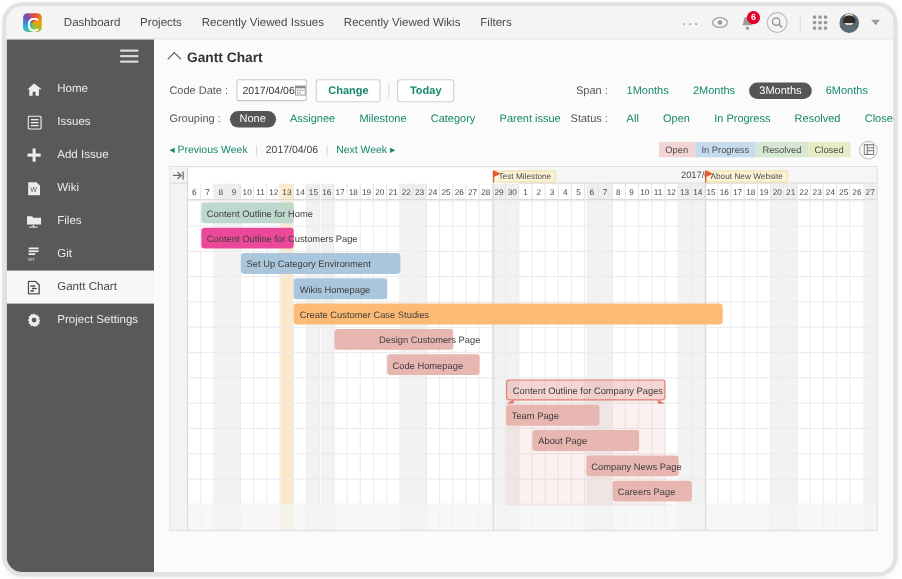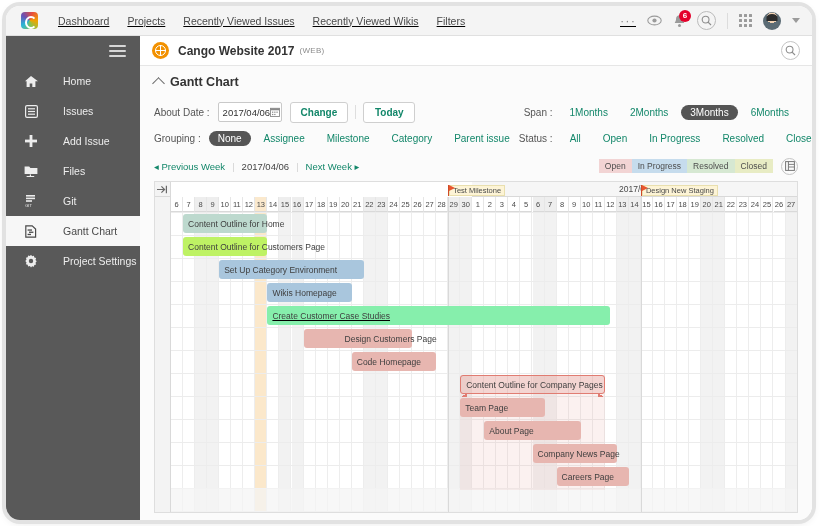--- a/index.html
+++ b/index.html
@@ -20,21 +20,21 @@
     box-shadow: 0 0 0 4px #e2e2e2, 0 2px 10px rgba(0,0,0,.12);
     overflow: hidden;
   }
 
   
   #global-nav {
     position: absolute; left: 0; top: 0;
     width: 806px; height: 30px;
     background: #f4f4f4;
     border-bottom: 1px solid #e0e0e0;
-    display: flex; align-items: center; text-decoration: underline;
+    display: flex; align-items: center;
   }
   .gnav-logo {
     width: 34px; display: flex; justify-content: center; align-items: center;
     margin-left: 6px;
   }
   .logo-hex {
     width: 17px; height: 17px; border-radius: 4px;
     background: conic-gradient(from 20deg, #e94e3c, #f0a500, #8bc34a, #29b6d8, #6a4fb5, #e94e3c);
     position: relative;
   }
@@ -79,21 +79,21 @@
     width: 134px; height: 484px;
     background: #595959;
   }
   #sidebar-toggle {
     height: 30px; display: flex; align-items: center; justify-content: flex-end;
     padding-right: 14px; cursor: pointer;
   }
   .hamburger { width: 17px; display: flex; flex-direction: column; gap: 3px; }
   .hamburger i { display: block; height: 2px; background: #d7d7d7; border-radius: 1px; }
   .side-item {
-    height: 30px; display: flex; align-items: center; gap: 25px;
+    height: 30px; display: flex; align-items: center; gap: 14px;
     padding-left: 18px; color: #ededed; font-size: 10.5px; cursor: pointer;
   }
   .side-item.active { background: #f7f7f7; color: #4a4a4a; }
   .side-icon { width: 14px; height: 14px; display: flex; align-items: center; justify-content: center; flex: none; }
 
   
   #content {
     position: absolute; left: 134px; top: 30px;
     width: 672px; height: 484px;
     background: #fbfbfb;
@@ -331,20 +331,29 @@
     <div class="side-item">
       <span class="side-icon">
         <svg width="14" height="14" viewBox="0 0 14 14">
             <rect x="5.6" y="1" width="2.8" height="12" fill="#ededed"></rect>
             <rect x="1" y="5.6" width="12" height="2.8" fill="#ededed"></rect>
           </svg>
       </span>
       <span>Add Issue</span>
     </div>
 
+    <div class="side-item">
+      <span class="side-icon">
+        <svg width="12" height="13" viewBox="0 0 12 13">
+            <path d="M.6.6h7.6L11.4 3.8v8.6H.6z" fill="#ededed"></path>
+            <text x="2.4" y="9.3" font-size="6.5" fill="#595959" font-family="sans-serif">W</text>
+          </svg>
+      </span>
+      <span>Wiki</span>
+    </div>
 
     <div class="side-item">
       <span class="side-icon">
         <svg width="14" height="12" viewBox="0 0 14 12">
             <path d="M.6 1.6h4.6l1.2 1.4h7V9H.6z" fill="#ededed"></path>
             <rect x="5.8" y="9.4" width="1.2" height="2" fill="#ededed"></rect>
             <rect x="2.6" y="11" width="7.6" height="1.1" fill="#ededed"></rect>
           </svg>
       </span>
       <span>Files</span>
@@ -380,43 +389,30 @@
             <path d="M7 .8l1.1 1.5 1.8-.5.4 1.8 1.8.5-.6 1.8 1.2 1.4-1.2 1.4.6 1.8-1.8.5-.4 1.8-1.8-.5L7 13.6 5.9 12l-1.8.5-.4-1.8-1.8-.5.6-1.8L1.3 7l1.2-1.4-.6-1.8 1.8-.5.4-1.8 1.8.5z" fill="#ededed"></path>
             <circle cx="7" cy="7" r="2.2" fill="#595959"></circle>
           </svg>
       </span>
       <span>Project Settings</span>
     </div>
   </div>
 
   <div id="content">
 
-    <div id="project-bar">
-      <span class="globe-icon">
-          <span class="globe-bars"></span>
-        </span>
-      <span id="project-name">Cango Website 2017</span>
-      <span id="project-key">(WEB)</span>
-      <span id="project-search">
-        <svg width="11" height="11" viewBox="0 0 11 11">
-            <circle cx="4.6" cy="4.6" r="3.4" fill="none" stroke="#8d8d8d" stroke-width="1.1"></circle>
-            <line x1="7.1" y1="7.1" x2="10" y2="10" stroke="#8d8d8d" stroke-width="1.2"></line>
-          </svg>
-      </span>
-    </div>
 
     <div id="gantt-panel">
 
       <div id="gantt-title-row">
         <span class="chev-up"></span>
         <span id="gantt-title">Gantt Chart</span>
       </div>
 
       <div class="filter-row">
-        <span class="filter-label">About Date :</span>
+        <span class="filter-label">Code Date :</span>
         <span class="date-input">
           <span>2017/04/06</span>
           <span class="cal-icon">
             <svg width="10" height="10" viewBox="0 0 10 10">
                 <rect x=".5" y="1.3" width="9" height="8.2" fill="none" stroke="#8a8a8a" stroke-width=".9"></rect>
                 <rect x=".5" y="1.3" width="9" height="2" fill="#8a8a8a"></rect>
                 <rect x="2" y="4.6" width="1.3" height="1.2" fill="#8a8a8a"></rect>
                 <rect x="4.2" y="4.6" width="1.3" height="1.2" fill="#8a8a8a"></rect>
                 <rect x="6.4" y="4.6" width="1.3" height="1.2" fill="#8a8a8a"></rect>
                 <rect x="2" y="6.9" width="1.3" height="1.2" fill="#8a8a8a"></rect>
@@ -625,38 +621,38 @@
               <div class="row-shade" style="top: 306px; bottom: 0px;"></div>
             </div>
           <div id="milestones">
               <div class="milestone" style="left: 277.15px; top: 2px;">
                 <span class="ms-flag"></span>
                 <span class="ms-label">Test Milestone</span>
               </div>
               <div class="ms-line" style="left: 277.15px;"></div>
               <div class="milestone" style="left: 469.95px; top: 2px;">
                 <span class="ms-flag"></span>
-                <span class="ms-label">Design New Staging</span>
+                <span class="ms-label">About New Website</span>
               </div>
               <div class="ms-line" style="left: 469.95px;"></div>
             </div>
           <div id="bars">
               <div class="bar" style="left: 12.05px; width: 84.35px; top: 32px; background: rgb(189, 217, 206);">
                 <span class="bar-label">Content Outline for Home</span>
               </div>
-              <div class="bar" style="left: 12.05px; width: 84.35px; top: 55px; background: #bef264;">
+              <div class="bar" style="left: 12.05px; width: 84.35px; top: 55px; background: #ec4899;">
                 <span class="bar-label">Content Outline for Customers Page</span>
               </div>
               <div class="bar" style="left: 48.2px; width: 144.6px; top: 78px; background: rgb(169, 198, 221);">
                 <span class="bar-label">Set Up Category Environment</span>
               </div>
               <div class="bar" style="left: 96.4px; width: 84.35px; top: 101px; background: rgb(169, 198, 221);">
                 <span class="bar-label">Wikis Homepage</span>
               </div>
-              <div class="bar" style="left: 96.4px; width: 343px; top: 124px; background: #86efac; text-decoration: underline;">
+              <div class="bar" style="left: 96.4px; width: 390px; top: 124px; background: #fdba74;">
                 <span class="bar-label">Create Customer Case Studies</span>
               </div>
               <div class="bar" style="left: 132.55px; width: 108.45px; top: 147px; background: rgb(231, 182, 176); padding-left: 36px;">
                 <span class="bar-label">Design Customers Page</span>
               </div>
               <div class="bar" style="left: 180.75px; width: 84.35px; top: 170px; background: rgb(231, 182, 176);">
                 <span class="bar-label">Code Homepage</span>
               </div>
               <div class="span-band" style="left: 289.2px; width: 144.6px; top: 193px; height: 115px;"></div>
               <div class="bar parent" style="left: 289.2px; width: 144.6px; top: 193px;">

